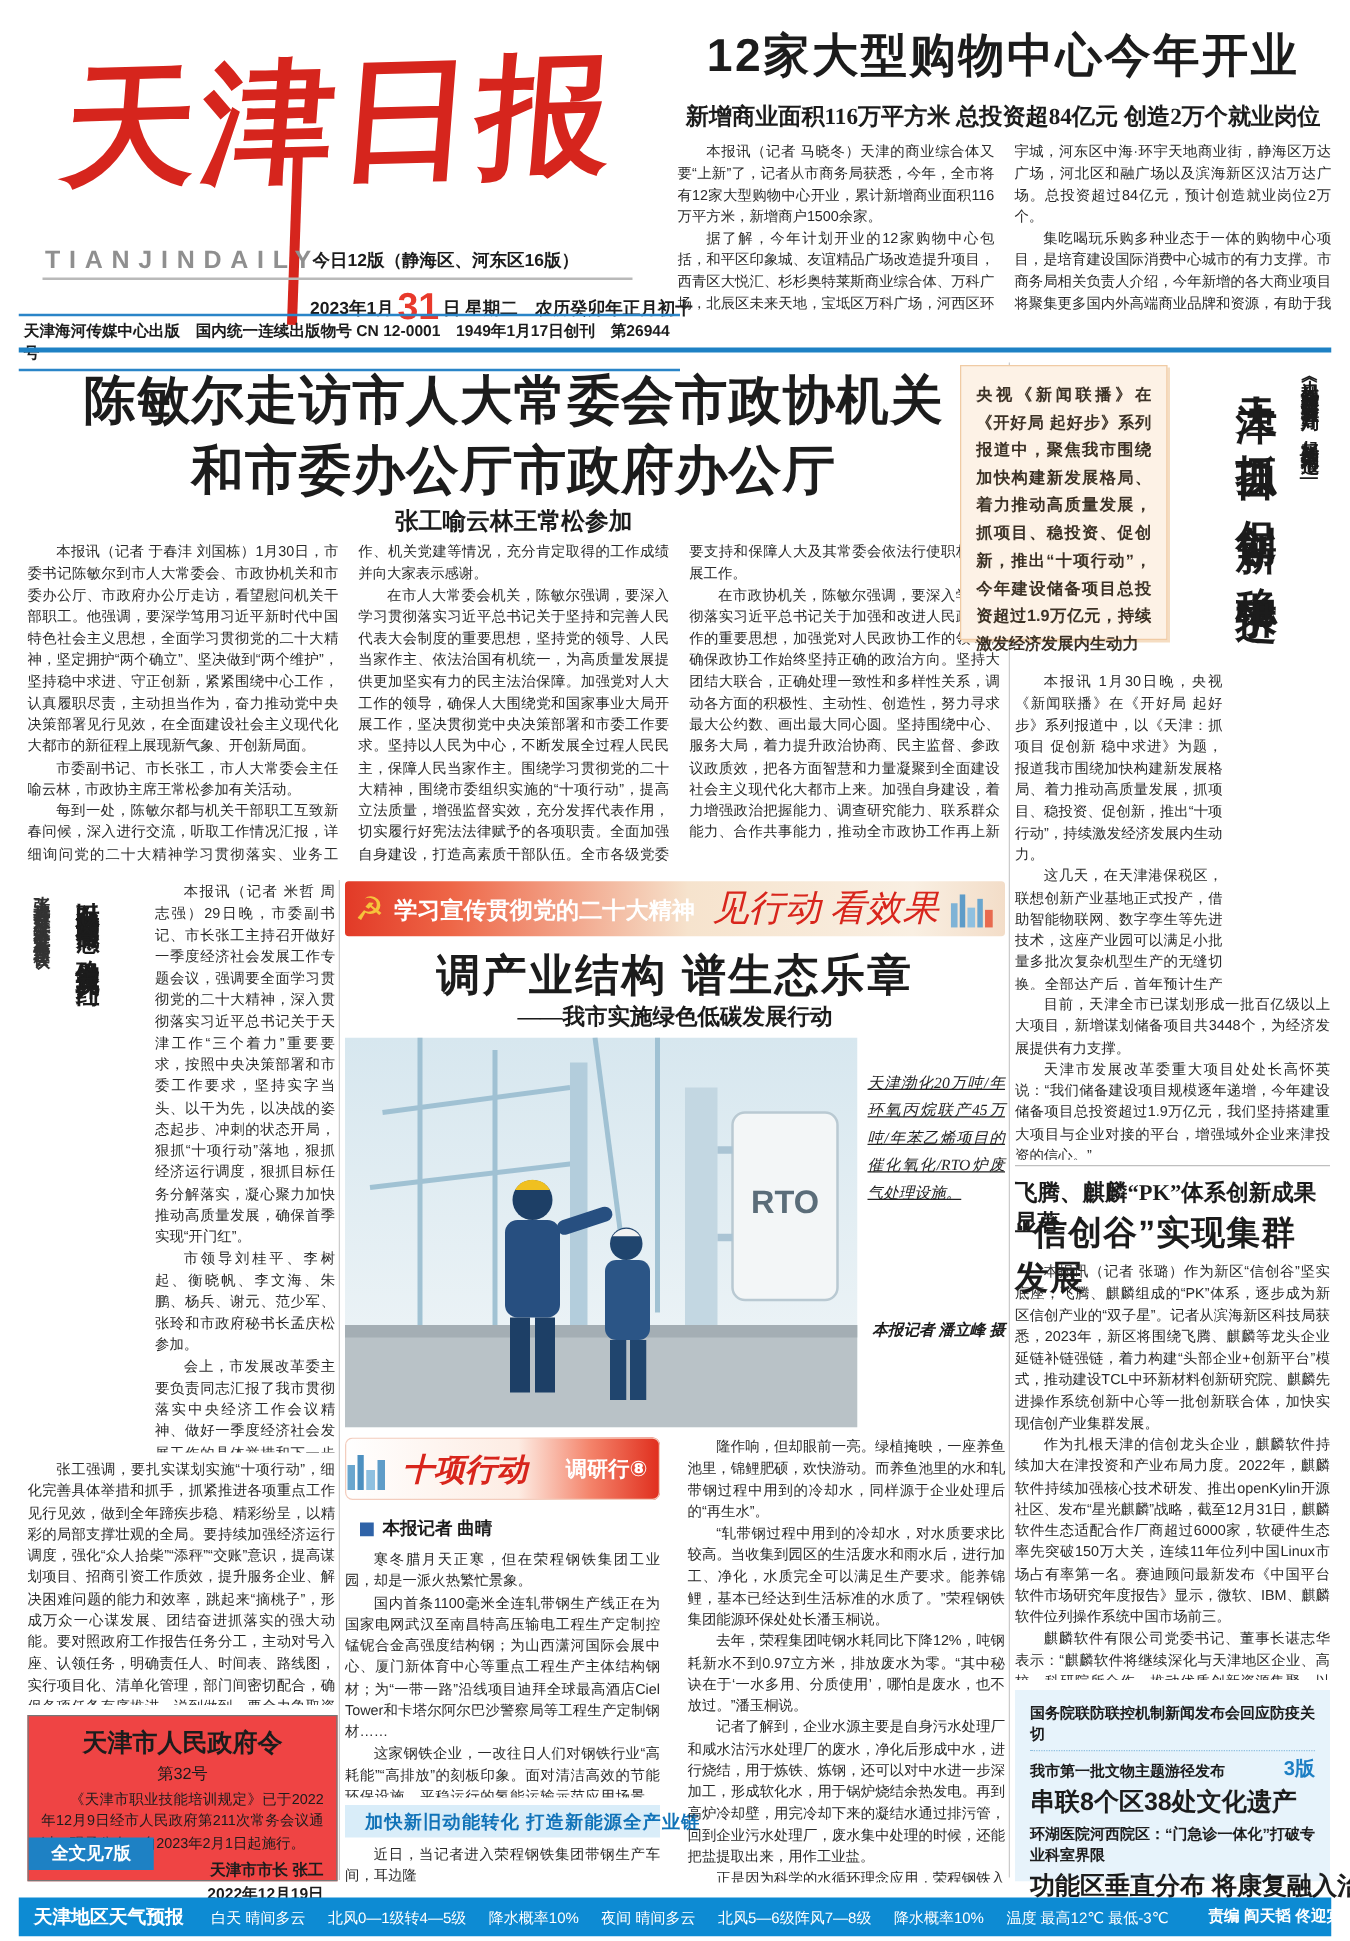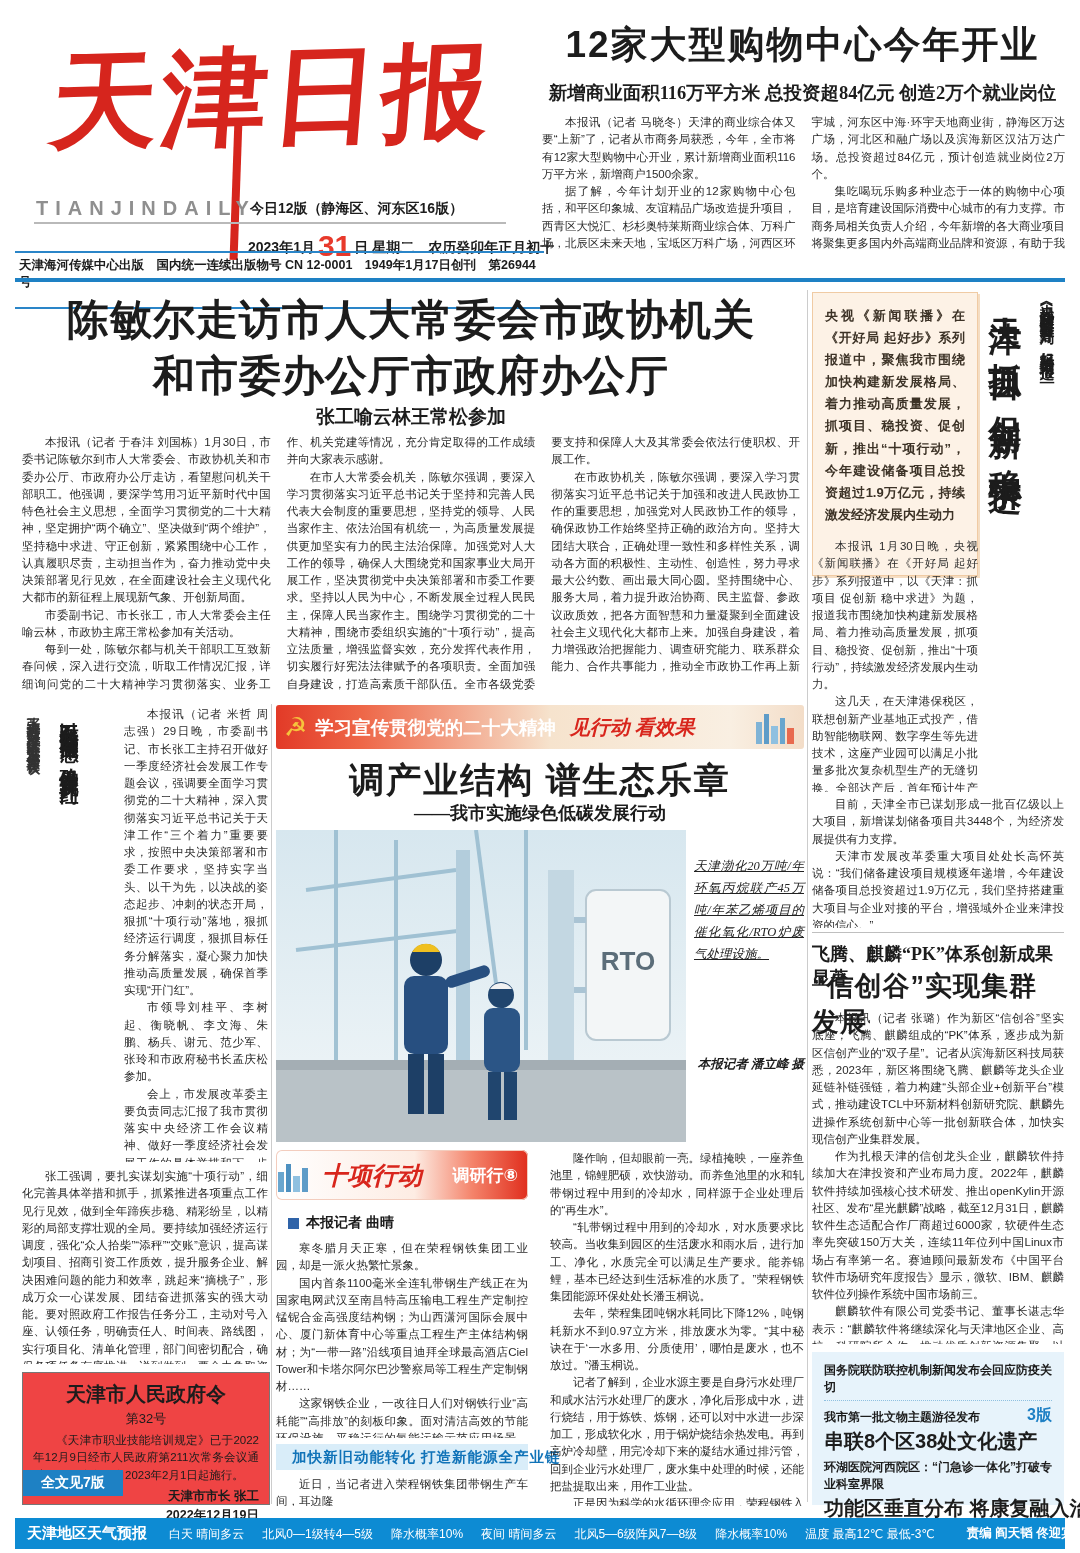--- a/index.html
+++ b/index.html
@@ -16,21 +16,21 @@
   .vertical{writing-mode:vertical-rl;text-orientation:upright;}
   
   .mast-title{font-size:106px;font-weight:bold;color:#d6251d;letter-spacing:4px;
               transform:skewX(-6deg) rotate(-1.5deg);white-space:nowrap;font-family:"Liberation Serif",serif;}
   .mast-latin{font-size:20px;font-weight:bold;color:#8f8f8f;letter-spacing:7px;}
   .hairline-gray{background:#b9b9b9;height:2px;}
   .edition{font-size:14px;font-weight:bold;}
   .dateline{font-size:14px;font-weight:bold;}
   .day-num{font-size:30px;font-weight:bold;color:#e8392b;vertical-align:-4px;padding:0 3px;}
   .publisher{font-size:12.5px;font-weight:bold;border-top:2px solid #2a85c8;border-bottom:2px solid #2a85c8;
-             padding:4px 0 16px 4px;}
+             padding:4px 0 4px 4px;}
   .blue-rule{background:#1e81c4;}
   
   .top-headline{font-size:37px;font-weight:bold;letter-spacing:2px;}
   .top-subhead{font-size:18.5px;font-weight:bold;}
   .main-headline{font-size:42px;font-weight:bold;letter-spacing:1px;}
   .main-subhead{font-size:19px;font-weight:bold;}
   
   .lv-head{font-size:19px;font-weight:bold;letter-spacing:2px;margin-left:14px;}
   .lv-kicker{font-size:13.5px;font-weight:bold;letter-spacing:2px;color:#333;}
   
@@ -40,21 +40,21 @@
   .gov-body{font-size:11.5px;line-height:1.5;text-align:justify;text-indent:2em;}
   .gov-sig{font-size:12.5px;font-weight:bold;text-align:right;line-height:1.5;margin-top:3px;}
   .gov-btn{position:absolute;left:0;bottom:8px;background:#1e81c4;color:#fff;font-size:14px;
            font-weight:bold;padding:4px 18px;}
   
   .banner{display:flex;align-items:center;gap:8px;height:44px;
           background:linear-gradient(90deg,#e23a27 0%,#ee6647 16%,#f6e3cd 52%,#f9efe2 86%,#f3ddc8 100%);
           border-radius:3px;padding:0 8px;box-sizing:border-box;}
   .banner-emblem{color:#f6c33c;font-size:26px;line-height:1;}
   .banner-label{color:#fff;font-size:18.5px;font-weight:bold;white-space:nowrap;}
-  .banner-callig{color:#d8251c;font-size:20px;font-weight:bold;font-style:italic;
+  .banner-callig{color:#d8251c;font-size:29px;font-weight:normal;font-style:italic;
                  font-family:"Liberation Serif",serif;white-space:nowrap;margin-left:6px;}
   .feat-headline{font-size:35px;font-weight:bold;letter-spacing:2px;}
   .feat-subhead{font-size:18px;font-weight:bold;}
   .caption{font-size:12.5px;line-height:1.75;font-style:italic;text-align:justify;
            font-family:"Liberation Serif",serif;color:#222;}
   .caption-credit{font-size:12.5px;font-weight:bold;text-align:right;font-style:italic;
                   font-family:"Liberation Serif",serif;margin-top:6px;}
   .badge{display:flex;align-items:center;height:50px;border-radius:6px;overflow:hidden;
          background:linear-gradient(90deg,#ffffff 0%,#fdece3 55%,#f4836a 78%,#e02e1d 100%);
          box-shadow:0 0 0 1px #f3cdbe inset;}
@@ -248,21 +248,21 @@
       <p class="para">近日，当记者进入荣程钢铁集团带钢生产车间，耳边隆</p>
     </div>
   <div class="abs body-txt clip" style="left:550px;top:1150px;width:254px;height:356px;">
       <p class="para">隆作响，但却眼前一亮。绿植掩映，一座养鱼池里，锦鲤肥硕，欢快游动。而养鱼池里的水和轧带钢过程中用到的冷却水，同样源于企业处理后的“再生水”。</p>
       <p class="para">“轧带钢过程中用到的冷却水，对水质要求比较高。当收集到园区的生活废水和雨水后，进行加工、净化，水质完全可以满足生产要求。能养锦鲤，基本已经达到生活标准的水质了。”荣程钢铁集团能源环保处处长潘玉桐说。</p>
       <p class="para">去年，荣程集团吨钢水耗同比下降12%，吨钢耗新水不到0.97立方米，排放废水为零。“其中秘诀在于‘一水多用、分质使用’，哪怕是废水，也不放过。”潘玉桐说。</p>
       <p class="para">记者了解到，企业水源主要是自身污水处理厂和咸水沽污水处理厂的废水，净化后形成中水，进行烧结，用于炼铁、炼钢，还可以对中水进一步深加工，形成软化水，用于锅炉烧结余热发电。再到高炉冷却壁，用完冷却下来的凝结水通过排污管，回到企业污水处理厂，废水集中处理的时候，还能把盐提取出来，用作工业盐。</p>
       <p class="para">正是因为科学的水循环理念应用，荣程钢铁入选“全国重点用水企业水效领跑者”榜单，成为国家工业废水循环利用试点企业。目前，厂区工业废水日处理能力为13600吨，工业废水经处理后全部回用，真正做到了钢铁企业生产废水零排放。</p>
     </div>
 
-  <div class="abs summary-box" style="left:812px;top:292px;width:166px;height:284px;">央视《新闻联播》在《开好局 起好步》系列报道中，聚焦我市围绕加快构建新发展格局、着力推动高质量发展，抓项目、稳投资、促创新，推出“十项行动”，今年建设储备项目总投资超过1.9万亿元，持续激发经济发展内生动力</div>
+  <div class="abs summary-box" style="left:768px;top:292px;width:166px;height:220px;">央视《新闻联播》在《开好局 起好步》系列报道中，聚焦我市围绕加快构建新发展格局、着力推动高质量发展，抓项目、稳投资、促创新，推出“十项行动”，今年建设储备项目总投资超过1.9万亿元，持续激发经济发展内生动力</div>
   <div class="abs vertical" style="left:982px;top:292px;height:476px;">
     <div class="rv-kicker">央视《新闻联播》昨播发《开好局 起好步》系列报道——</div>
     <div class="rv-head">天津：抓项目 促创新 稳中求进</div>
   </div>
   <div class="abs body-txt clip" style="left:812px;top:538px;width:166px;height:254px;">
       <p class="para">本报讯 1月30日晚，央视《新闻联播》在《开好局 起好步》系列报道中，以《天津：抓项目 促创新 稳中求进》为题，报道我市围绕加快构建新发展格局、着力推动高质量发展，抓项目、稳投资、促创新，推出“十项行动”，持续激发经济发展内生动力。</p>
       <p class="para">这几天，在天津港保税区，联想创新产业基地正式投产，借助智能物联网、数字孪生等先进技术，这座产业园可以满足小批量多批次复杂机型生产的无缝切换。全部达产后，首年预计生产电脑300万台，产值超百亿元。</p>
     </div>
   <div class="abs body-txt clip" style="left:812px;top:796px;width:252px;height:132px;">
       <p class="para">目前，天津全市已谋划形成一批百亿级以上大项目，新增谋划储备项目共3448个，为经济发展提供有力支撑。</p>

